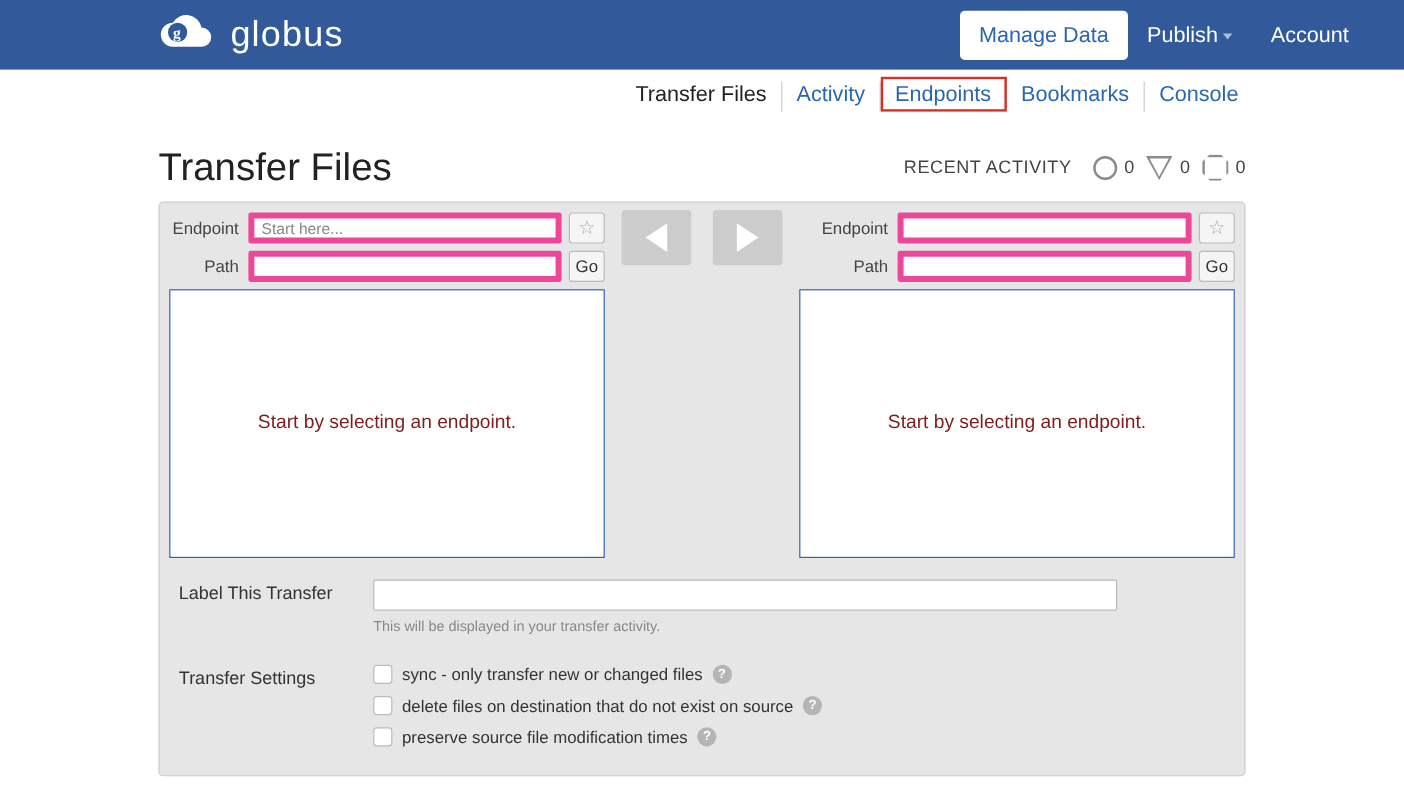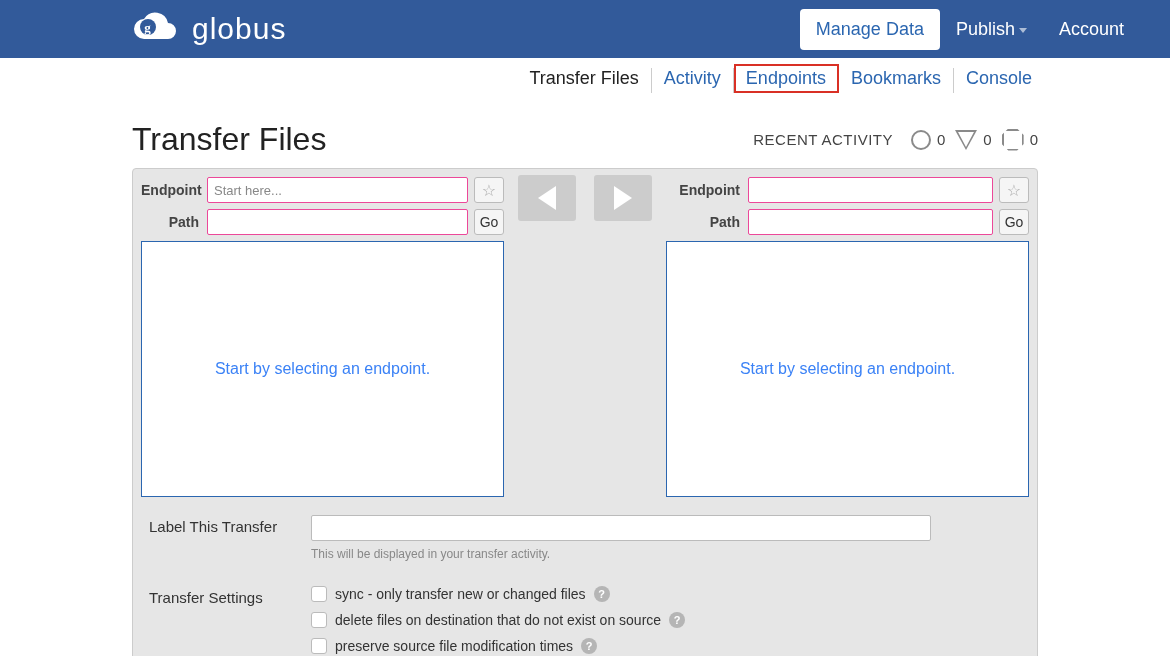--- a/index.html
+++ b/index.html
@@ -162,25 +162,24 @@
     padding-bottom: 6px;
   }
   .pane-label-right {
     grid-template-columns: 76px 1fr 30px;
   }
   .endpoint-label, .path-label {
     font-size: 14px;
     color: #444;
     text-align: right;
     padding-right: 2px;
-    font-weight: bold;
   }
   .ep-input, .path-input {
     background: #fff;
-    border: 1px solid #ec4899;
+    border: 5px solid #ec4899;
     height: 26px;
     padding: 0 6px;
     font-size: 13px;
     border-radius: 2px;
   }
   .ep-input::placeholder { color: #888; }
   .star-btn, .go-btn {
     height: 26px;
     border: 1px solid #bbb;
     background: #f5f5f5;
@@ -189,25 +188,25 @@
     align-items: center;
     justify-content: center;
     cursor: pointer;
     color: #aaa;
   }
   .pane-top .star-col { grid-column: 3; }
   .go-btn { color: #333; font-size: 14px; }
   .file-box {
     background: #fff;
     border: 1px solid #2b66b0;
-    height: 256px;
+    height: 224px;
     display: flex;
     align-items: center;
     justify-content: center;
-    color: #3b82f6;
+    color: #7f1d1d;
     font-size: 16px;
   }
   .transfer-arrows {
     display: flex;
     gap: 18px;
     align-items: center;
     padding-top: 0;
     margin-top: -2px;
   }
   .arrow-btn {

